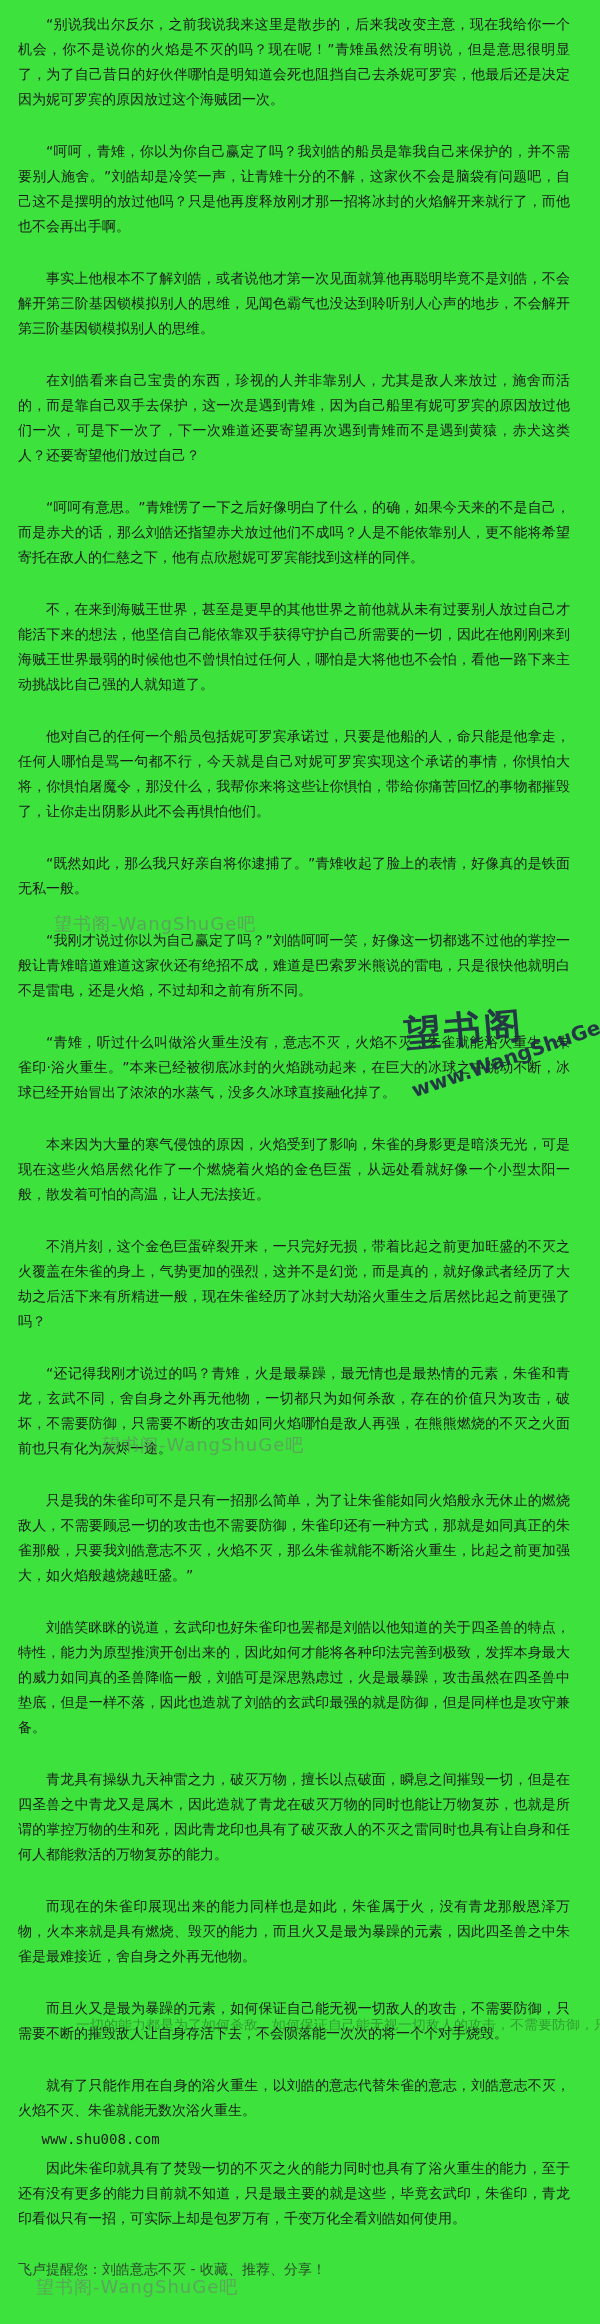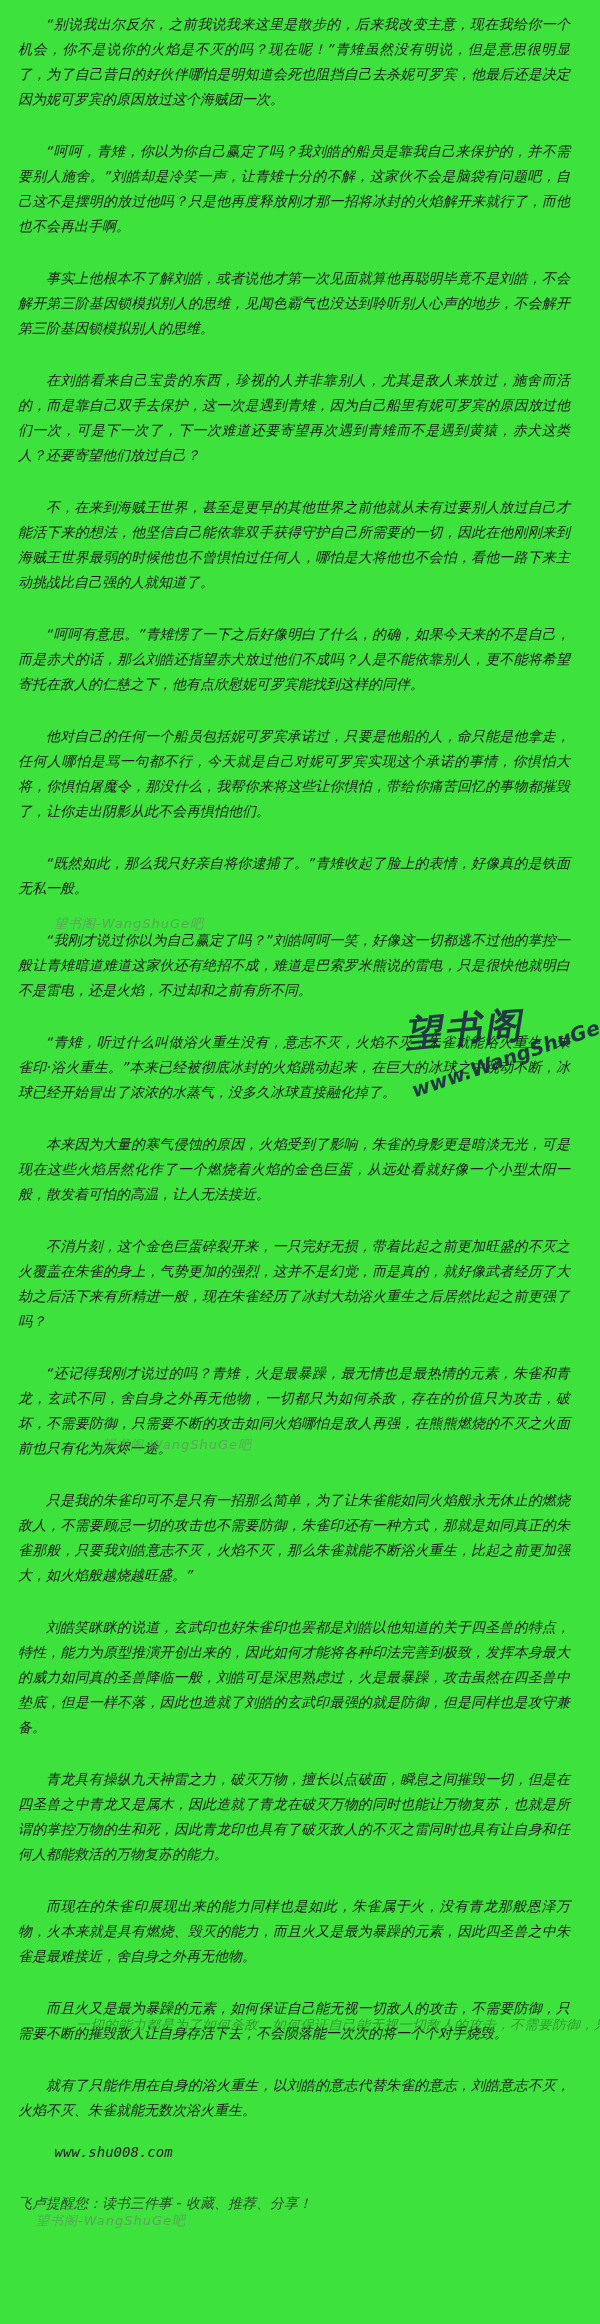--- a/index.html
+++ b/index.html
@@ -6,41 +6,40 @@
   body {
     width: 600px;
     height: 2324px;
     background: #3DE23D;
     overflow: hidden;
     position: relative;
     font-family: "DejaVu Sans", "Liberation Sans", sans-serif;
   }
   .content {
     padding: 12px 30px 0 18px;
-    font-style: italic;
   }
   p.para {
     font-size: 14px;
     line-height: 25px;
     color: #1b1b1b;
     text-align: justify;
     text-indent: 2em;
     margin: 27px 0;
     position: relative;
     word-break: break-all;
   }
   p.para:first-child { margin-top: 0; }
   p.para.tight-bottom { margin-bottom: 0; }
   p.para.tight-top { margin-top: 0; }
   p.site-line {
     font-family: "DejaVu Sans Mono", "Liberation Mono", monospace;
     font-size: 14px;
     line-height: 25px;
     color: #1b1b1b;
-    margin: 17px;
+    margin: 4px;
     text-indent: 1.4em;
     position: relative;
   }
   p.footer-line {
     font-size: 14px;
     line-height: 22px;
     color: #2a4a2a;
     margin: 27px 0 0 0;
     text-indent: 0;
     position: relative;
@@ -67,21 +66,21 @@
     font-weight: bold;
     color: #212c46;
     transform: rotate(-19deg);
     transform-origin: left center;
     opacity: 0.92;
     pointer-events: none;
     white-space: nowrap;
   }
   .wm-faint {
     position: absolute;
-    font-size: 13px;
+    font-size: 18px;
     color: #6c7f6c;
     opacity: 0.6;
     letter-spacing: 1px;
     pointer-events: none;
     white-space: nowrap;
   }
   .wm-faint.above-p10 { left: 8px; top: -17px; }
   .wm-faint.after-p14 { left: 56px; bottom: 4px; }
   .wm-faint.below-footer { left: 18px; top: 18px; }
   .ghost-line {
@@ -97,22 +96,22 @@
   }
 </style>
 </head>
 <body>
 
 <div class="content">
   <p class="para">“别说我出尔反尔，之前我说我来这里是散步的，后来我改变主意，现在我给你一个机会，你不是说你的火焰是不灭的吗？现在呢！”青雉虽然没有明说，但是意思很明显了，为了自己昔日的好伙伴哪怕是明知道会死也阻挡自己去杀妮可罗宾，他最后还是决定因为妮可罗宾的原因放过这个海贼团一次。</p>
   <p class="para">“呵呵，青雉，你以为你自己赢定了吗？我刘皓的船员是靠我自己来保护的，并不需要别人施舍。”刘皓却是冷笑一声，让青雉十分的不解，这家伙不会是脑袋有问题吧，自己这不是摆明的放过他吗？只是他再度释放刚才那一招将冰封的火焰解开来就行了，而他也不会再出手啊。</p>
   <p class="para">事实上他根本不了解刘皓，或者说他才第一次见面就算他再聪明毕竟不是刘皓，不会解开第三阶基因锁模拟别人的思维，见闻色霸气也没达到聆听别人心声的地步，不会解开第三阶基因锁模拟别人的思维。</p>
   <p class="para">在刘皓看来自己宝贵的东西，珍视的人并非靠别人，尤其是敌人来放过，施舍而活的，而是靠自己双手去保护，这一次是遇到青雉，因为自己船里有妮可罗宾的原因放过他们一次，可是下一次了，下一次难道还要寄望再次遇到青雉而不是遇到黄猿，赤犬这类人？还要寄望他们放过自己？</p>
+  <p class="para">“呵呵有意思。”青雉愣了一下之后好像明白了什么，的确，如果今天来的不是自己，而是赤犬的话，那么刘皓还指望赤犬放过他们不成吗？人是不能依靠别人，更不能将希望寄托在敌人的仁慈之下，他有点欣慰妮可罗宾能找到这样的同伴。</p>
   <p class="para">不，在来到海贼王世界，甚至是更早的其他世界之前他就从未有过要别人放过自己才能活下来的想法，他坚信自己能依靠双手获得守护自己所需要的一切，因此在他刚刚来到海贼王世界最弱的时候他也不曾惧怕过任何人，哪怕是大将他也不会怕，看他一路下来主动挑战比自己强的人就知道了。</p>
-  <p class="para">“呵呵有意思。”青雉愣了一下之后好像明白了什么，的确，如果今天来的不是自己，而是赤犬的话，那么刘皓还指望赤犬放过他们不成吗？人是不能依靠别人，更不能将希望寄托在敌人的仁慈之下，他有点欣慰妮可罗宾能找到这样的同伴。</p>
   <p class="para">他对自己的任何一个船员包括妮可罗宾承诺过，只要是他船的人，命只能是他拿走，任何人哪怕是骂一句都不行，今天就是自己对妮可罗宾实现这个承诺的事情，你惧怕大将，你惧怕屠魔令，那没什么，我帮你来将这些让你惧怕，带给你痛苦回忆的事物都摧毁了，让你走出阴影从此不会再惧怕他们。</p>
   <p class="para">“既然如此，那么我只好亲自将你逮捕了。”青雉收起了脸上的表情，好像真的是铁面无私一般。</p>
 
   <p class="para">
     <span>“我刚才说过你以为自己赢定了吗？”刘皓呵呵一笑，好像这一切都逃不过他的掌控一般让青雉暗道难道这家伙还有绝招不成，难道是巴索罗米熊说的雷电，只是很快他就明白不是雷电，还是火焰，不过却和之前有所不同。</span>
     <span class="wm-faint above-p10">望书阁-WangShuGe吧</span>
   </p>
 
   <p class="para">
     <span>“青雉，听过什么叫做浴火重生没有，意志不灭，火焰不灭，朱雀就能浴火重生，朱雀印·浴火重生。”本来已经被彻底冰封的火焰跳动起来，在巨大的冰球之中跳动不断，冰球已经开始冒出了浓浓的水蒸气，没多久冰球直接融化掉了。</span>
@@ -135,18 +134,19 @@
 
   <p class="para">
     <span>而且火又是最为暴躁的元素，如何保证自己能无视一切敌人的攻击，不需要防御，只需要不断的摧毁敌人让自身存活下去，不会陨落能一次次的将一个个对手烧毁。</span>
     <span class="ghost-line">一切的能力都是为了如何杀敌，如何保证自己能无视一切敌人的攻击，不需要防御，只需</span>
   </p>
 
   <p class="para tight-bottom">就有了只能作用在自身的浴火重生，以刘皓的意志代替朱雀的意志，刘皓意志不灭，火焰不灭、朱雀就能无数次浴火重生。</p>
 
   <p class="site-line">www.shu008.com</p>
 
+  <p class="para tight-top">因此朱雀印就具有了焚毁一切的不灭之火的能力同时也具有了浴火重生的能力，至于还有没有更多的能力目前就不知道，只是最主要的就是这些，毕竟玄武印，朱雀印，青龙印看似只有一招，可实际上却是包罗万有，千变万化全看刘皓如何使用。</p>
 
   <p class="footer-line">
-    <span>飞卢提醒您：读书三件事 - 收藏、推荐、分享！</span>
+    <span>飞卢提醒您：刘皓意志不灭 - 收藏、推荐、分享！</span>
     <span class="wm-faint below-footer">望书阁-WangShuGe吧</span>
   </p>
 </div>
 
 </body></html>

